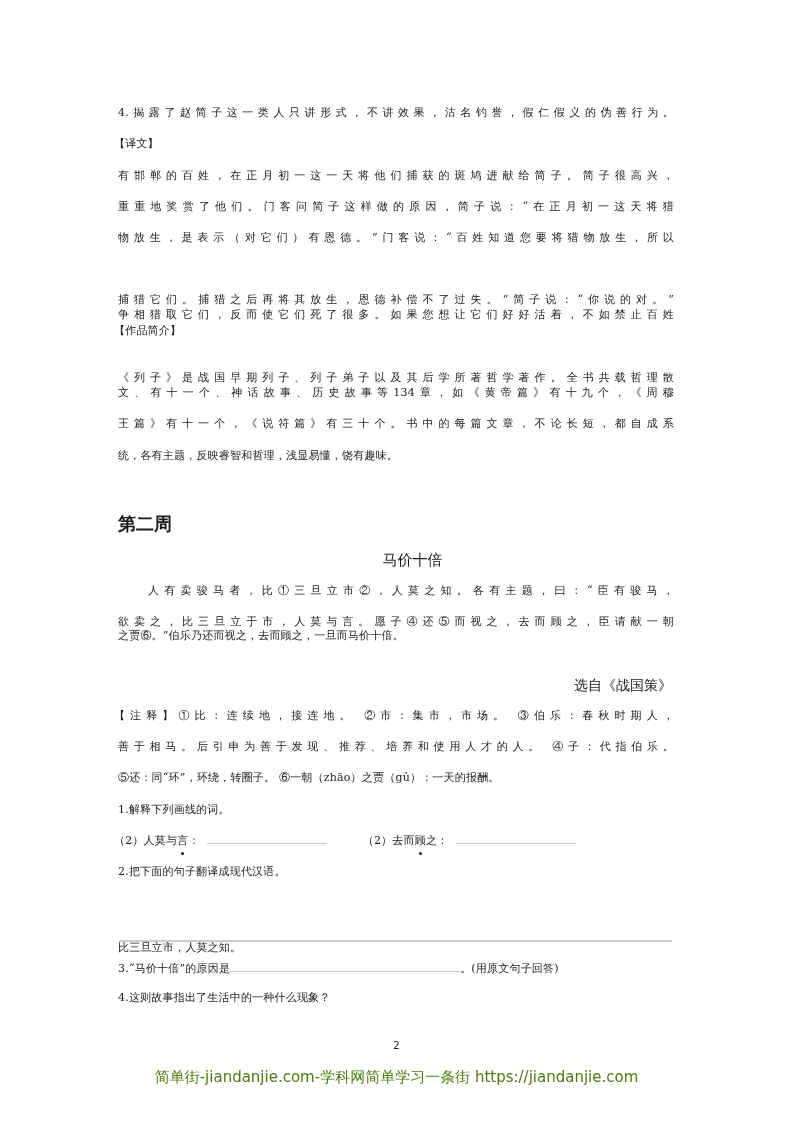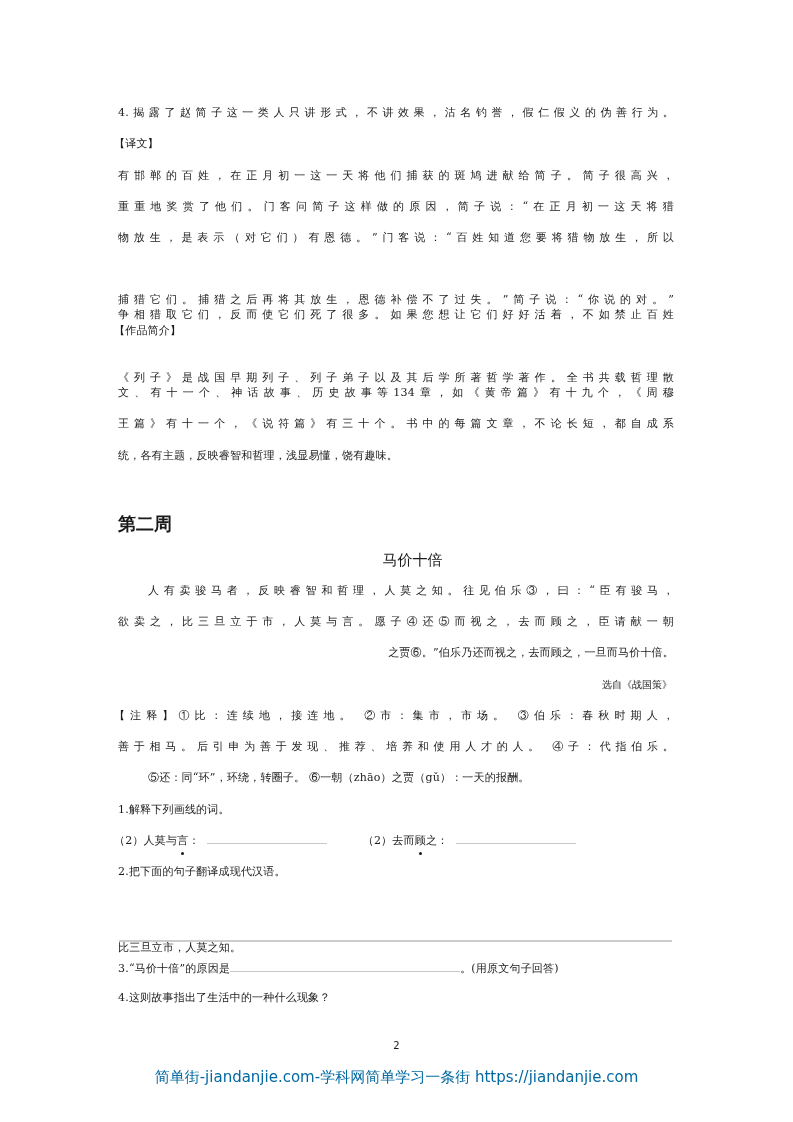--- a/index.html
+++ b/index.html
@@ -16,39 +16,39 @@
     .justify { text-align: justify; text-align-last: justify; }
     .heading {
       position: absolute; left: 118px; top: 512px;
       font-family: Liberation Sans, sans-serif;
       font-weight: bold; font-size: 18px; line-height: 24px;
     }
     .title {
       position: absolute; left: 0; width: 793px; text-align: center;
       font-size: 15px; line-height: 20px;
     }
-    .source { position: absolute; right: 121px; font-size: 10px; line-height: 20px; }
+    .source { position: absolute; right: 121px; font-size: 14px; line-height: 20px; }
     .blank {
       display: inline-block; border-bottom: 1.5px solid #c8c8c8;
       vertical-align: baseline; height: 14px;
     }
     .rule { position: absolute; height: 0; border-top: 2px solid #cccccc; }
     .dot { position: relative; display: inline-block; }
     .dot::after {
       content: ""; position: absolute; left: 50%; bottom: -4px;
       width: 3px; height: 3px; margin-left: -1.5px; border-radius: 50%; background: #1a1a1a;
     }
     .pagenum {
       position: absolute; top: 1040px; left: 0; width: 793px; text-align: center;
       font-family: "DejaVu Sans", "Liberation Sans", sans-serif; font-size: 10px;
     }
     .footer {
       position: absolute; top: 1068px; left: 0; width: 793px; text-align: center;
       font-family: "DejaVu Sans", "Liberation Sans", sans-serif; font-size: 15px;
-      color: #0369a1;
+      color: #4d7c0f;
     }
   </style>
 </head>
 <body>
 
 <div>
 
   <div class="line justify" style="top:103px;">4.揭露了赵简子这一类人只讲形式，不讲效果，沽名钓誉，假仁假义的伪善行为。</div>
 
   <div class="line" style="top:134px;left:114px;">【译文】</div>
@@ -60,28 +60,28 @@
 
   <div class="line" style="top:321px;left:114px;">【作品简介】</div>
   <div class="line justify" style="top:368px;">《列子》是战国早期列子、列子弟子以及其后学所著哲学著作。全书共载哲理散</div>
   <div class="line justify" style="top:383px;">文、有十一个、神话故事、历史故事等134章，如《黄帝篇》有十九个，《周穆</div>
   <div class="line justify" style="top:414px;">王篇》有十一个，《说符篇》有三十个。书中的每篇文章，不论长短，都自成系</div>
   <div class="line" style="top:446px;">统，各有主题，反映睿智和哲理，浅显易懂，饶有趣味。</div>
 
   <div class="heading">第二周</div>
   <div class="title" style="top:550px;padding-left:16px;">马价十倍</div>
 
-  <div class="line justify" style="top:581px;left:148px;width:526px;">人有卖骏马者，反映睿智和哲理，人莫之知。往见伯乐③，曰：“臣有骏马，</div>
+  <div class="line justify" style="top:581px;left:148px;width:526px;">人有卖骏马者，比①三旦立市②，人莫之知。各有主题，曰：“臣有骏马，</div>
   <div class="line justify" style="top:612px;">欲卖之，比三旦立于市，人莫与言。愿子④还⑤而视之，去而顾之，臣请献一朝</div>
-  <div class="line" style="top:643px;text-align:right;">之贾⑥。”伯乐乃还而视之，去而顾之，一旦而马价十倍。</div>
+  <div class="line" style="top:626px;">之贾⑥。”伯乐乃还而视之，去而顾之，一旦而马价十倍。</div>
   <div class="source" style="top:675px;">选自《战国策》</div>
 
   <div class="line justify" style="top:706px;left:114px;width:560px;">【注释】①比：连续地，接连地。 ②市：集市，市场。 ③伯乐：春秋时期人，</div>
   <div class="line justify" style="top:737px;">善于相马。后引申为善于发现、推荐、培养和使用人才的人。 ④子：代指伯乐。</div>
-  <div class="line" style="top:768px;margin-left:30px;">⑤还：同“环”，环绕，转圈子。 ⑥一朝（zhāo）之贾（gǔ）：一天的报酬。</div>
+  <div class="line" style="top:768px;">⑤还：同“环”，环绕，转圈子。 ⑥一朝（zhāo）之贾（gǔ）：一天的报酬。</div>
 
   <div class="line" style="top:800px;">1.解释下列画线的词。</div>
   <div class="line" style="top:829px;left:114px;">
     <span><span>（2）人莫与</span><span class="dot">言</span><span>：</span></span>
     <span class="blank" style="width:120px;margin-left:4px;"></span>
     <span style="display:inline-block;width:28px;"></span>
     <span><span>（2）去而</span><span class="dot">顾</span><span>之：</span></span>
     <span class="blank" style="width:120px;margin-left:4px;"></span>
   </div>
 

